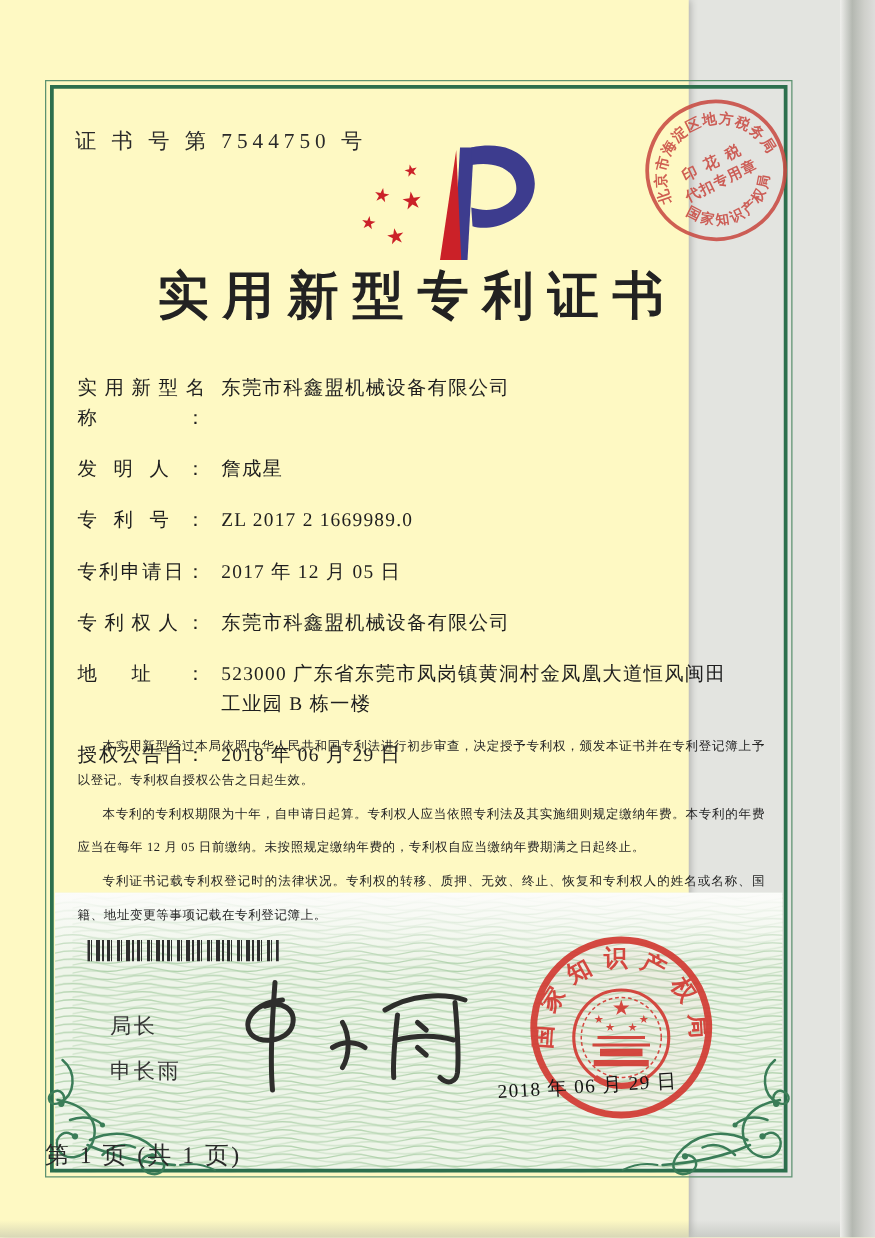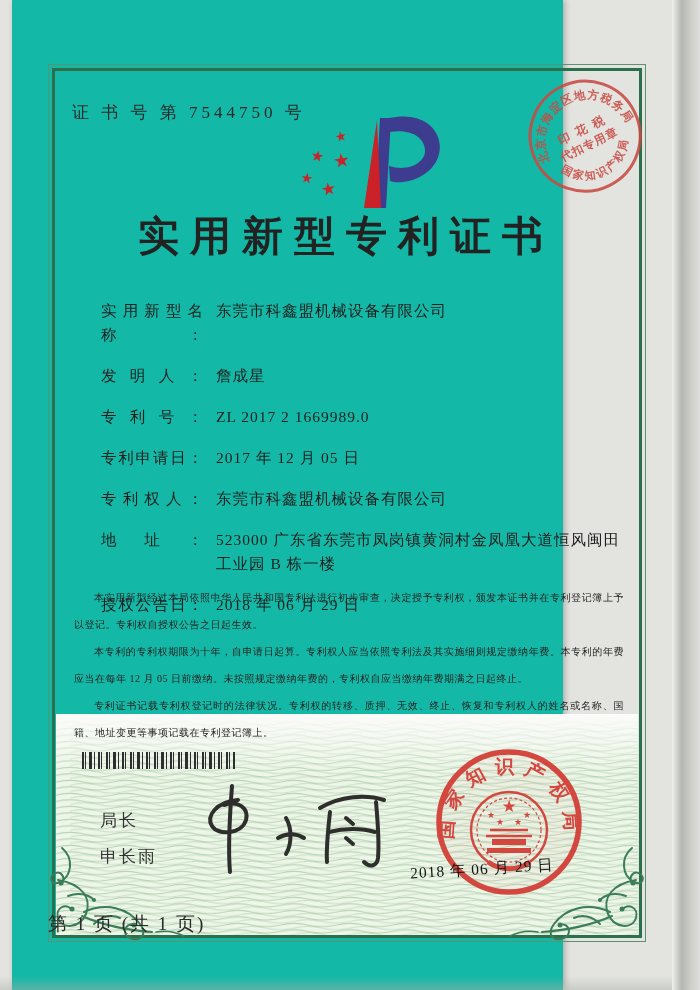--- a/index.html
+++ b/index.html
@@ -3,22 +3,22 @@
 <meta charset="utf-8">
 <style>
   html,body{margin:0;padding:0;}
   body{
     width:700px;height:990px;position:relative;overflow:hidden;
     background:#e3e4e0;
     font-family:"Liberation Serif","DejaVu Serif",serif;
     color:#1f1f1f;
   }
   .paper{
-    position:absolute;left:12px;top:0;width:551px;height:990px;
-    background:#14b8a6;box-shadow:2px 0 6px rgba(0,0,0,.25);
+    position:absolute;left:0;top:0;width:551px;height:990px;
+    background:#fef9c3;box-shadow:2px 0 6px rgba(0,0,0,.25);
   }
   .scan-edge{
     position:absolute;right:0;top:0;width:28px;height:990px;
     background:linear-gradient(90deg,#efefec 0%,#b4b8b1 35%,#cfd0cb 70%,#dddddb 100%);
   }
   .scan-edge-bottom{
     position:absolute;left:0;bottom:0;width:672px;height:14px;
     background:linear-gradient(180deg,rgba(180,184,177,0) 0%,rgba(170,174,167,.45) 100%);
   }
   .frame-outer{
@@ -35,21 +35,20 @@
   .logo{position:absolute;left:280px;top:108px;}
   .title{
     position:absolute;left:36px;top:209px;width:596px;text-align:center;
     font-size:41px;font-weight:600;letter-spacing:11px;color:#222;white-space:nowrap;
   }
   .fields{position:absolute;left:62px;top:299px;width:552px;font-size:15.5px;}
   .frow{display:flex;margin-bottom:17px;line-height:24px;}
   .flabel{
     flex:0 0 103px;text-align:justify;text-align-last:justify;text-justify:inter-character;
     letter-spacing:1px;
-    margin-left:27px;
   }
   .fvalue{margin-left:12px;letter-spacing:1px;}
   .fvalue.addr{width:408px;}
   .auth-row{position:relative;}
   .auth-second{position:absolute;left:303px;top:0;display:flex;}
   .paras{
     position:absolute;left:62px;top:584px;width:550px;
     font-size:10px;line-height:27px;text-align:justify;letter-spacing:.5px;color:#242424;
   }
   .paras p{margin:0;text-indent:2em;}

